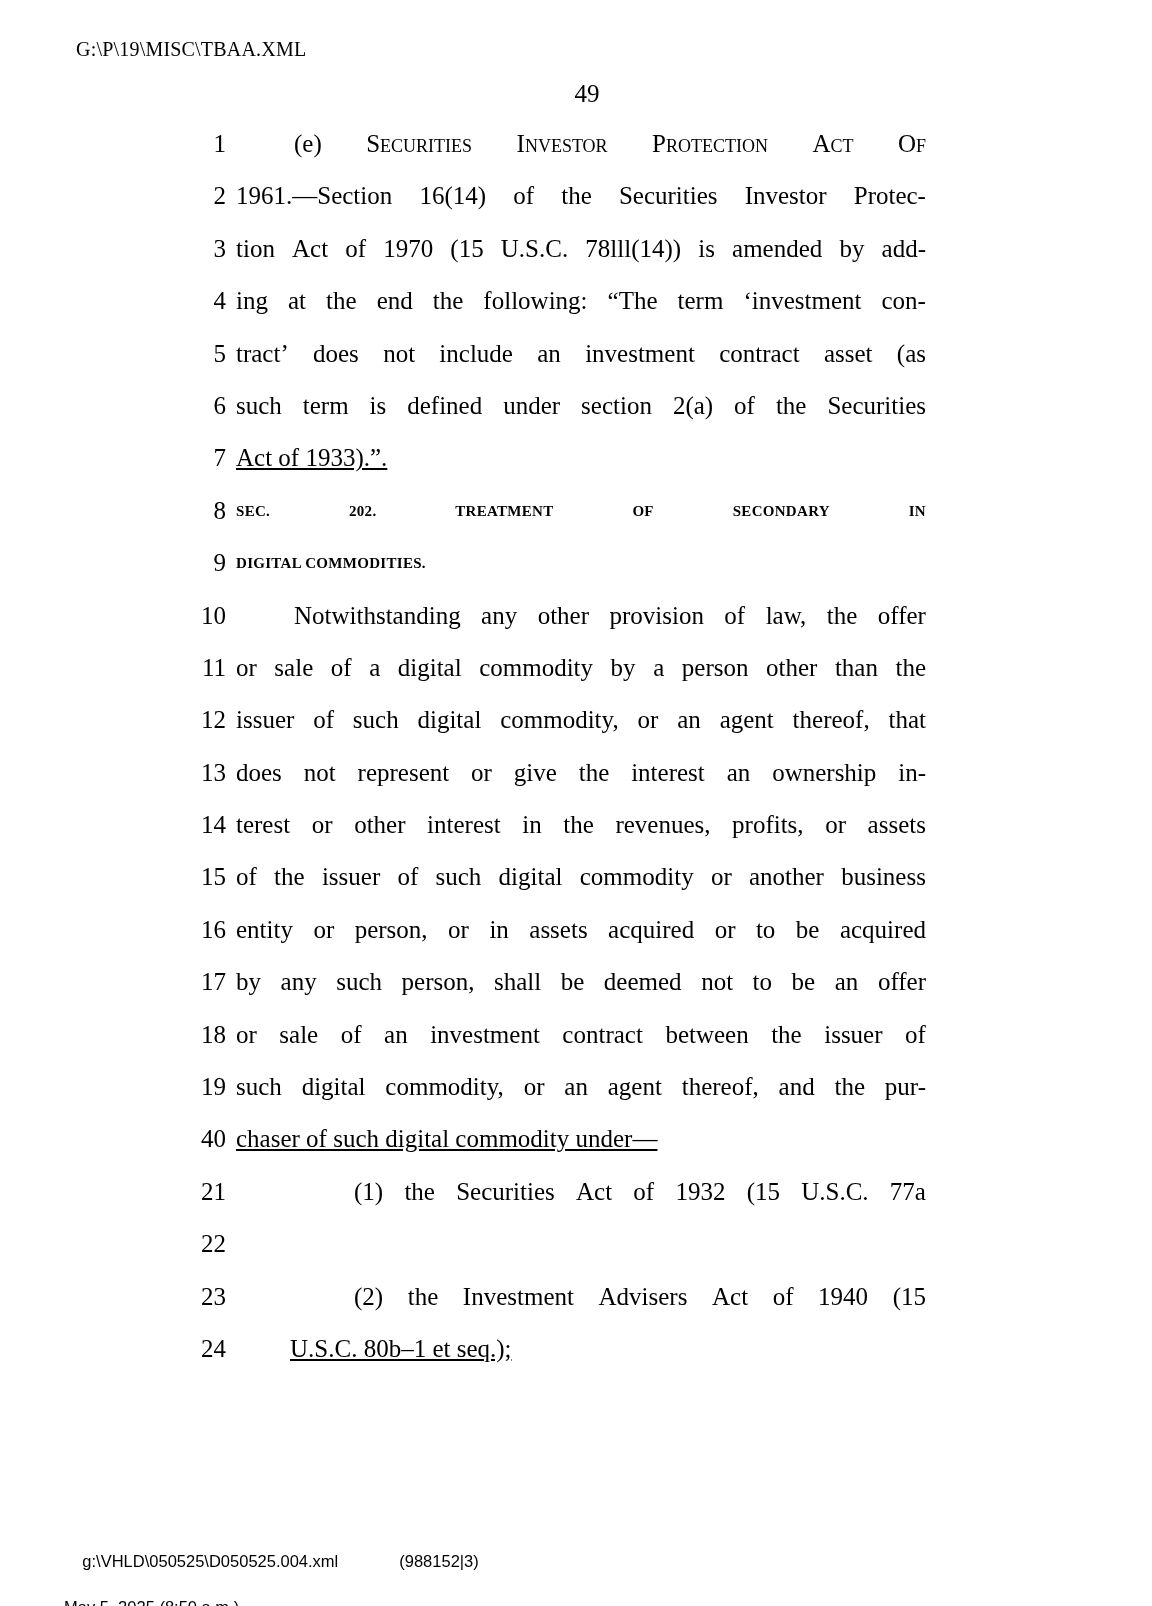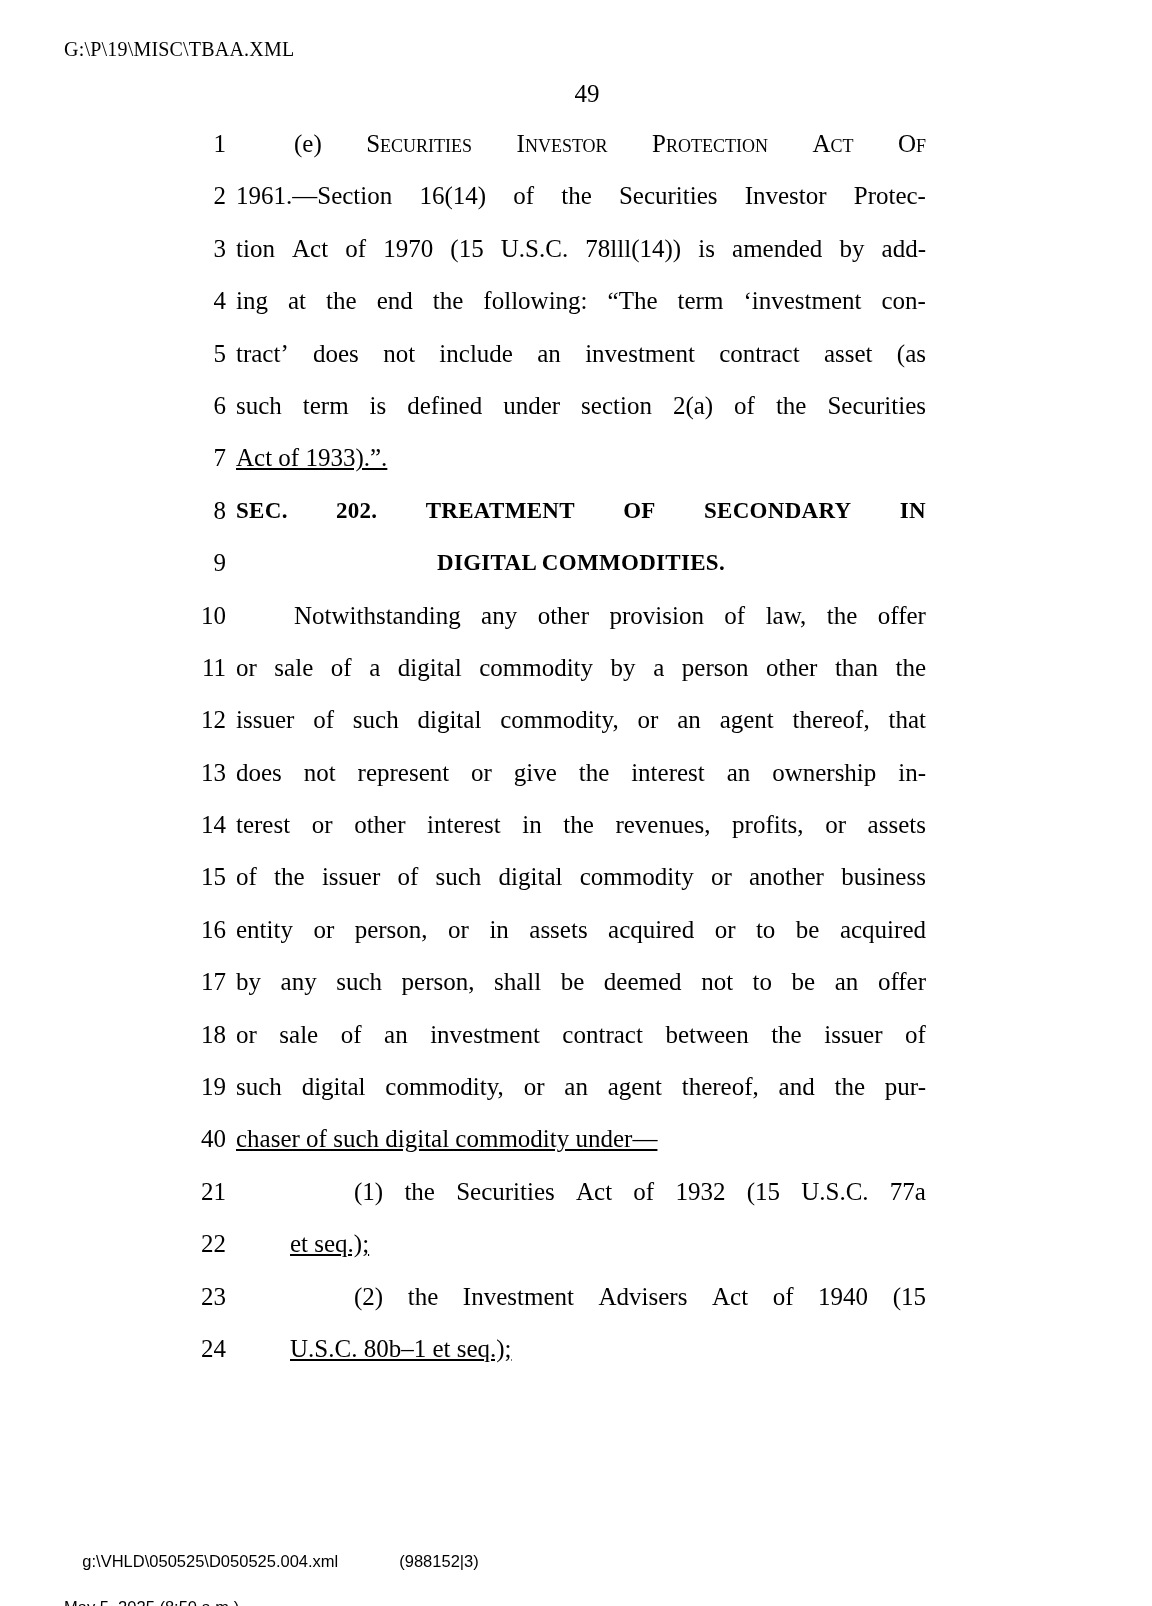--- a/index.html
+++ b/index.html
@@ -12,21 +12,21 @@
     height: 1606px;
     position: relative;
     font-family: "Liberation Serif", "DejaVu Serif", serif;
     color: #000000;
     overflow: hidden;
   }
 
   
   .doc-header {
     position: absolute;
-    left: 64px;
+    left: 76px;
     top: 38px;
     font-family: "Liberation Serif", "DejaVu Serif", serif;
     font-size: 20px;
     letter-spacing: 0.2px;
     white-space: nowrap;
     text-align: center;
   }
 
   
   .page-number {
@@ -76,42 +76,42 @@
     white-space: nowrap;
   }
 
   
   .jrow {
     display: flex;
     justify-content: space-between;
     width: 100%;
   }
   .jrow.left { justify-content: flex-start; text-decoration: underline; }
-  .jrow.center { justify-content: center; }
+  .jrow.center { justify-content: flex-start; }
 
   .jrow > span { white-space: pre; }
   .indent-first { padding-left: 58px; box-sizing: border-box; }
 
   
   .line-text.sub {
     left: 290px;
     width: 636px;
   }
   .sub .indent-first { padding-left: 64px; }
 
   
   .sc {
     font-variant: small-caps;
     font-size: 25px;
   }
 
   
   .sec-head {
     font-weight: bold;
-    font-size: 23px;
+    font-size: 15px;
     letter-spacing: 0.3px;
   }
   .line-text.head {
     left: 236px;
     width: 690px;
   }
   .line-text.head-center {
     left: 236px;
     width: 690px;
     text-align: center;
@@ -465,25 +465,20 @@
           <span>of</span>
           <span>1932</span>
           <span>(15</span>
           <span>U.S.C.</span>
           <span>77a</span>
         </span>
       </div>
     </div>
     <div class="line">
       <div class="line-num">22</div>
-      <div class="line-text sub">
-        <span class="jrow left">
-          <span>et seq.);</span>
-        </span>
-      </div>
     </div>
     <div class="line">
       <div class="line-num">23</div>
       <div class="line-text sub">
         <span class="jrow indent-first">
           <span>(2)</span>
           <span>the</span>
           <span>Investment</span>
           <span>Advisers</span>
           <span>Act</span>

